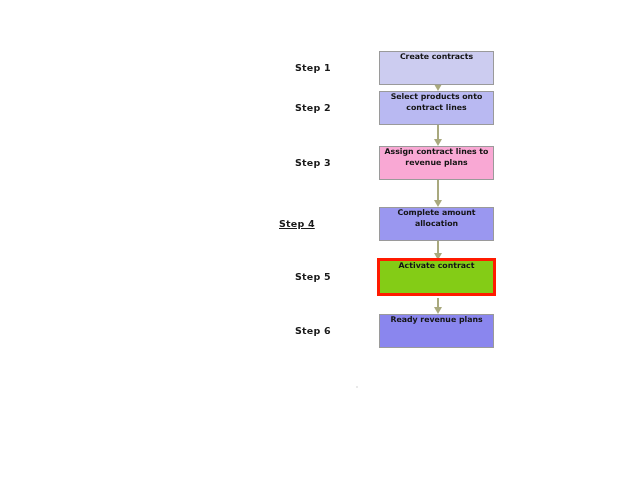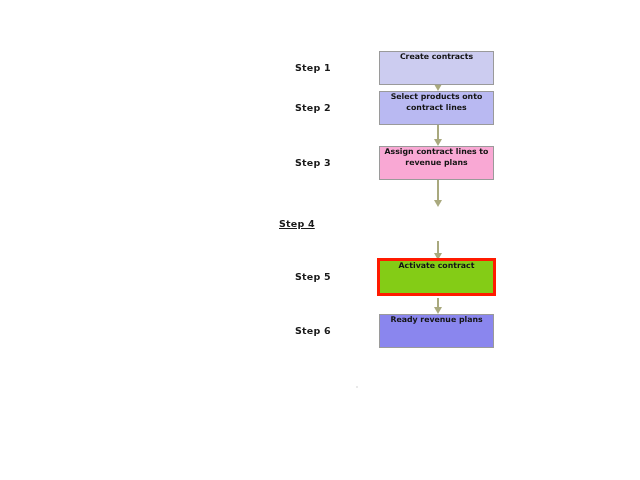--- a/index.html
+++ b/index.html
@@ -145,20 +145,23 @@
     </div>
     <div class="row" style="top: 146px;">
       <div class="step-label" style="left: 295px;">Step 3</div>
       <div class="node" style="background: #f9a8d4; border-color: rgb(154, 154, 154);">
         <span class="node-text">Assign contract lines to
 revenue plans</span>
       </div>
     </div>
     <div class="row" style="top: 207px;">
       <div class="step-label" style="left: 279px; text-decoration: underline;">Step 4</div>
+      <div class="node" style="background: rgb(154, 151, 240); border-color: rgb(154, 154, 154);">
+        <span class="node-text">Complete amount allocation</span>
+      </div>
     </div>
     <div class="row" style="top: 260px;">
       <div class="step-label" style="left: 295px;">Step 5</div>
       <div class="node highlight" style="background: #84cc16; border-color: rgb(255, 26, 0); margin-top: -2px;">
         <span class="node-text">Activate contract</span>
       </div>
     </div>
     <div class="row" style="top: 314px;">
       <div class="step-label" style="left: 295px;">Step 6</div>
       <div class="node" style="background: rgb(138, 134, 238); border-color: rgb(154, 154, 154);">

